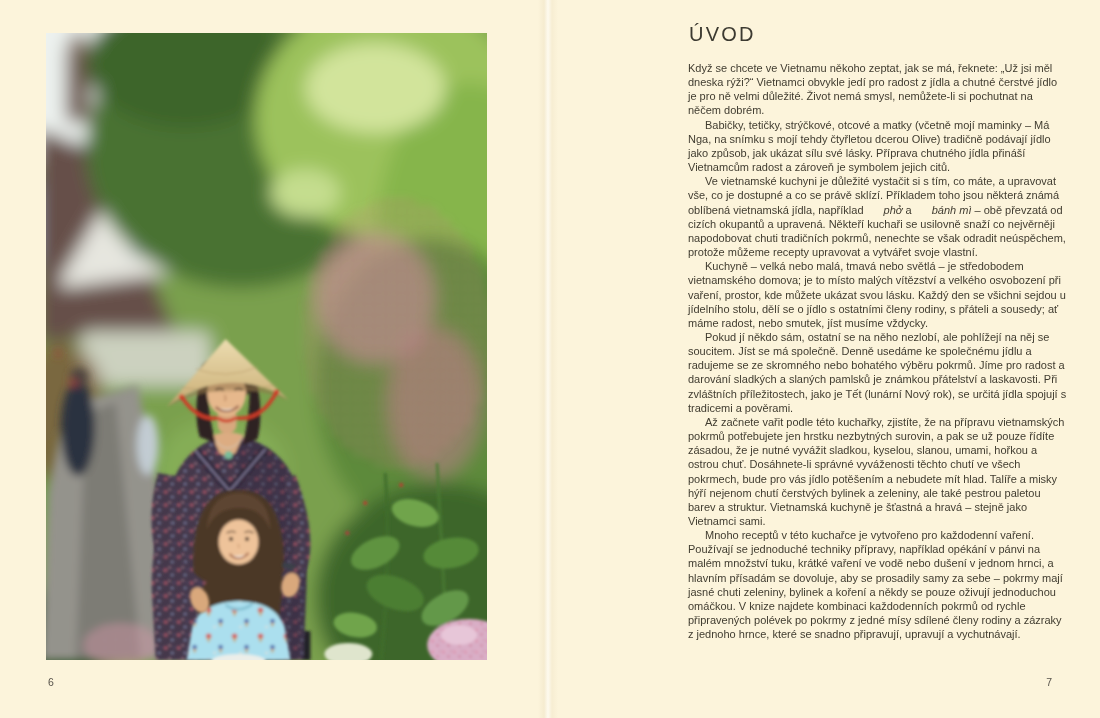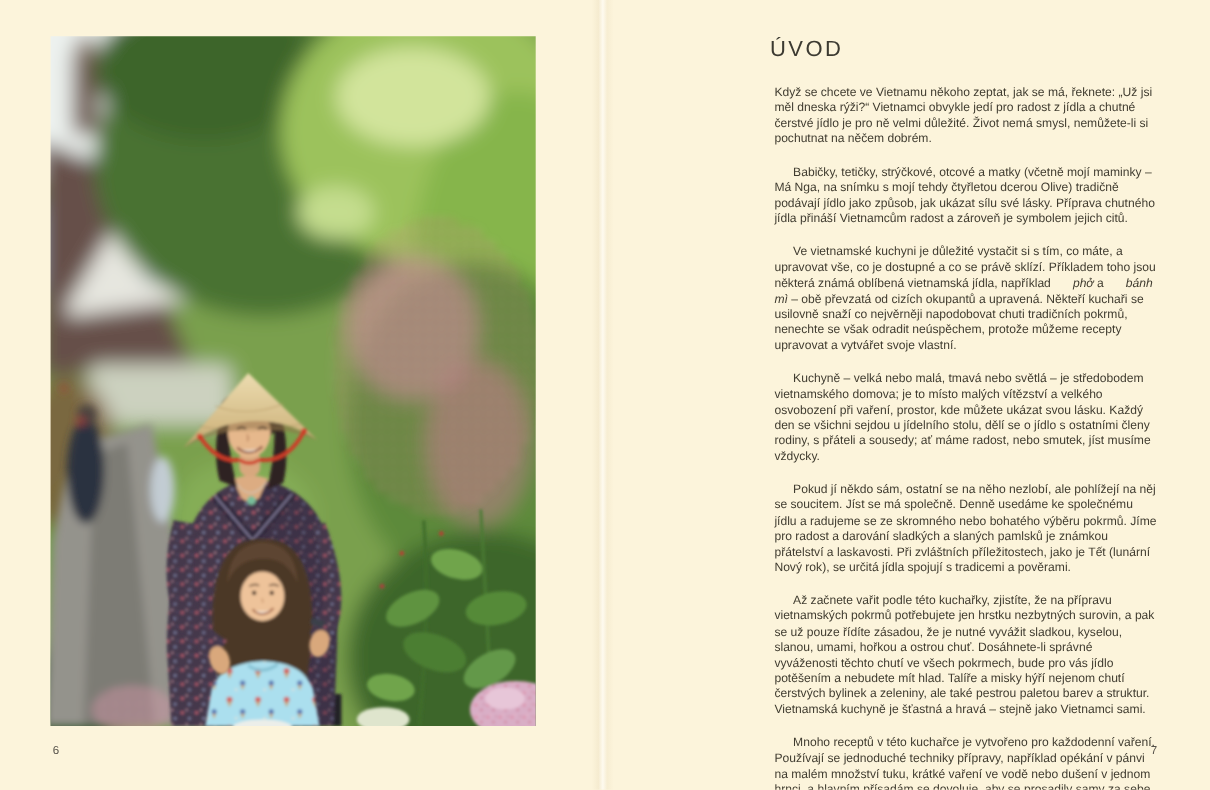--- a/index.html
+++ b/index.html
@@ -13,29 +13,29 @@
     position:absolute; left:538px; top:0; width:20px; height:718px;
     background:linear-gradient(90deg, rgba(186,160,108,0) 0%, rgba(186,160,108,0.10) 30%,
                rgba(255,255,255,0.55) 50%, rgba(186,160,108,0.08) 70%, rgba(186,160,108,0) 100%);
     pointer-events:none;
   }
   .photo {
     position:absolute; left:46px; top:33px; width:441px; height:627px; margin:0;
   }
   .photo svg { width:100%; height:100%; display:block; }
   .chapter-title {
-    position:absolute; left:688px; top:22px; margin:12px;
+    position:absolute; left:688px; top:22px; margin:1px;
     font-size:20px; font-weight:400; letter-spacing:2.2px; color:#3c3a31;
   }
   .body-text {
     position:absolute; left:688px; top:61px; width:380px;
     font-size:11px; line-height:14.16px; color:#403c30;
     text-align:left;
   }
-  .body-text p { margin:16px; text-indent:17px; }
+  .body-text p { margin:0; text-indent:17px; }
   .body-text p.first { text-indent:0; }
   .it { font-style:italic;padding-left:17px; }
   .folio {
     position:absolute; font-size:10.5px; color:#56524a; top:676px;
   }
   .folio-left { left:48px; }
   .folio-right { right:48px; }
 </style>
 </head>
 <body>

